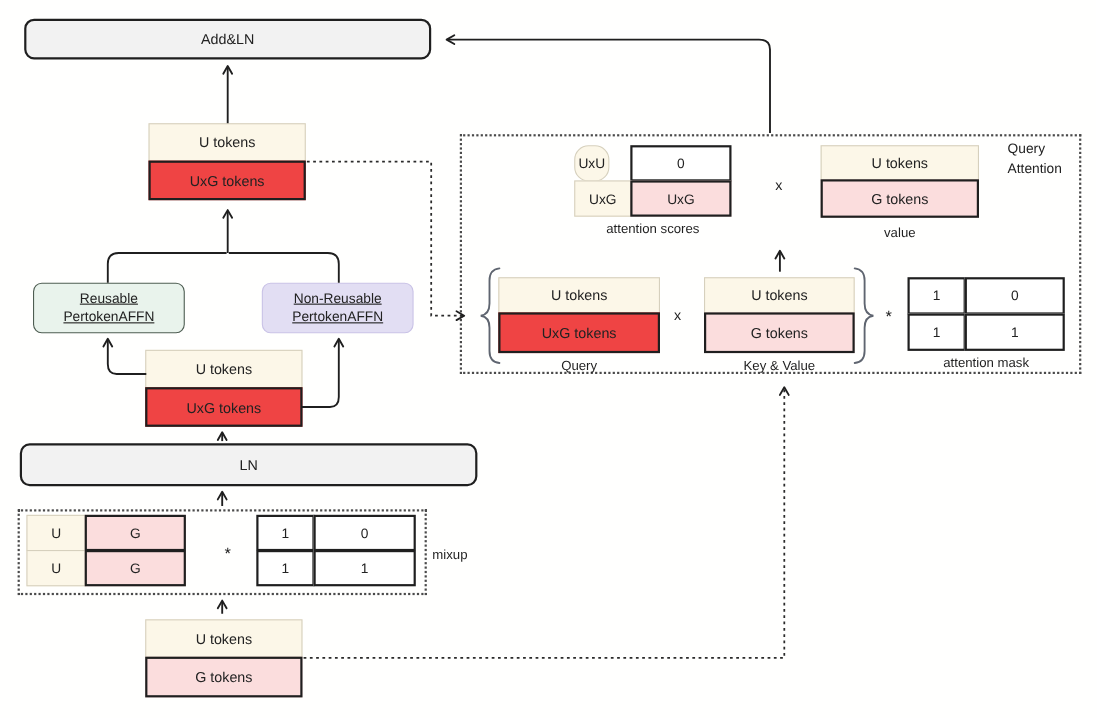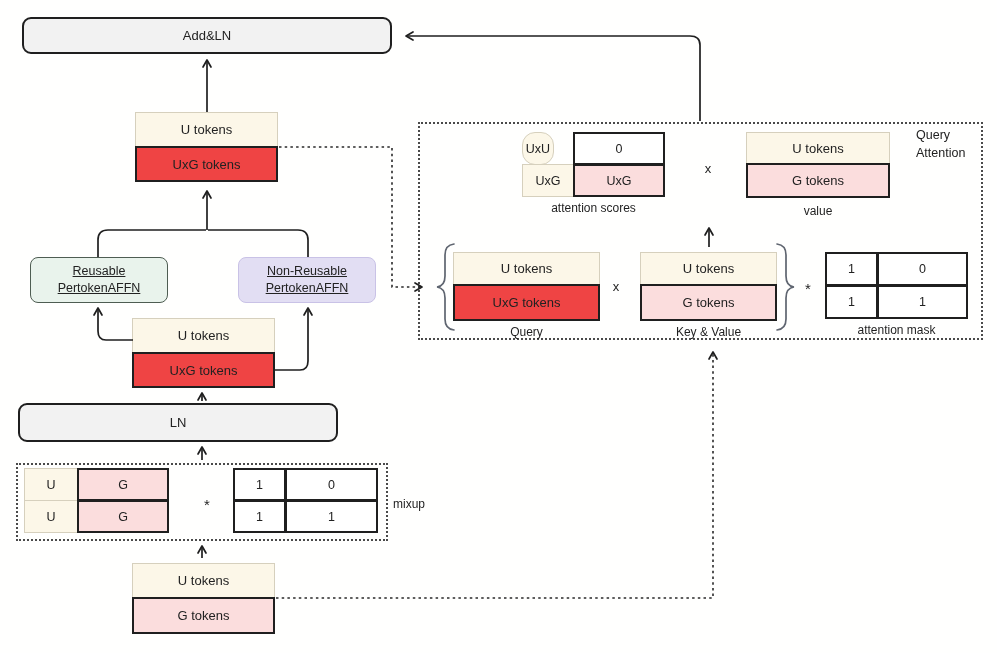--- a/index.html
+++ b/index.html
@@ -68,21 +68,21 @@
 
   <div class="abs stack" style="left:132px; top:318px; width:143px;">
     <div class="trow cream" style="height:35px;">
       <span>U tokens</span>
     </div>
     <div class="trow tan" style="height:36px;">
       <span>UxG tokens</span>
     </div>
   </div>
 
-  <div class="abs pill" style="left:18px; top:403px; width:320px; height:39px;">
+  <div class="abs pill" style="left:18px; top:403px; width:416px; height:39px;">
     <span>LN</span>
   </div>
 
   <div class="abs dotbox" style="left:16px; top:463px; width:372px; height:78px;"></div>
 
   <div class="abs" style="left:24px; top:468px; width:145px; height:65px;">
     <div class="mcell cream" style="left:0px;  top:0px;  width:54px; height:33px;">
         <span>U</span>
       </div>
     <div class="mcell pinkc" style="left:53px; top:0px;  width:92px; height:33px;">

